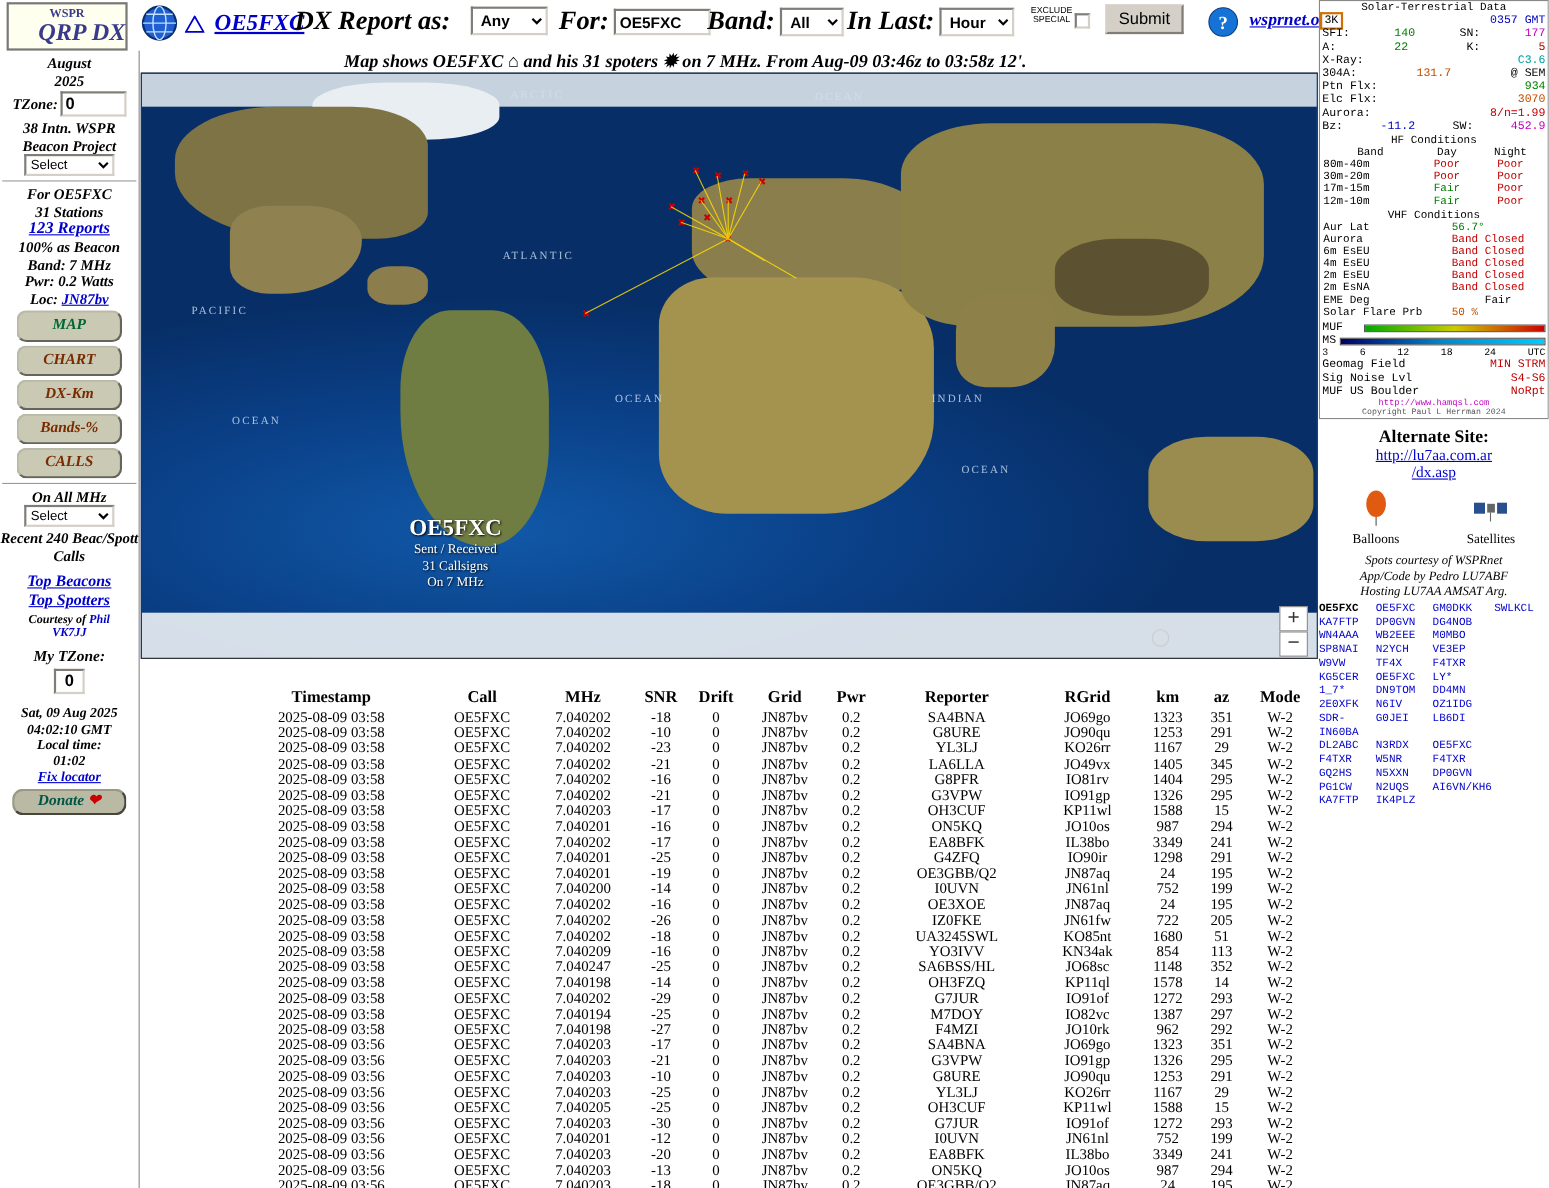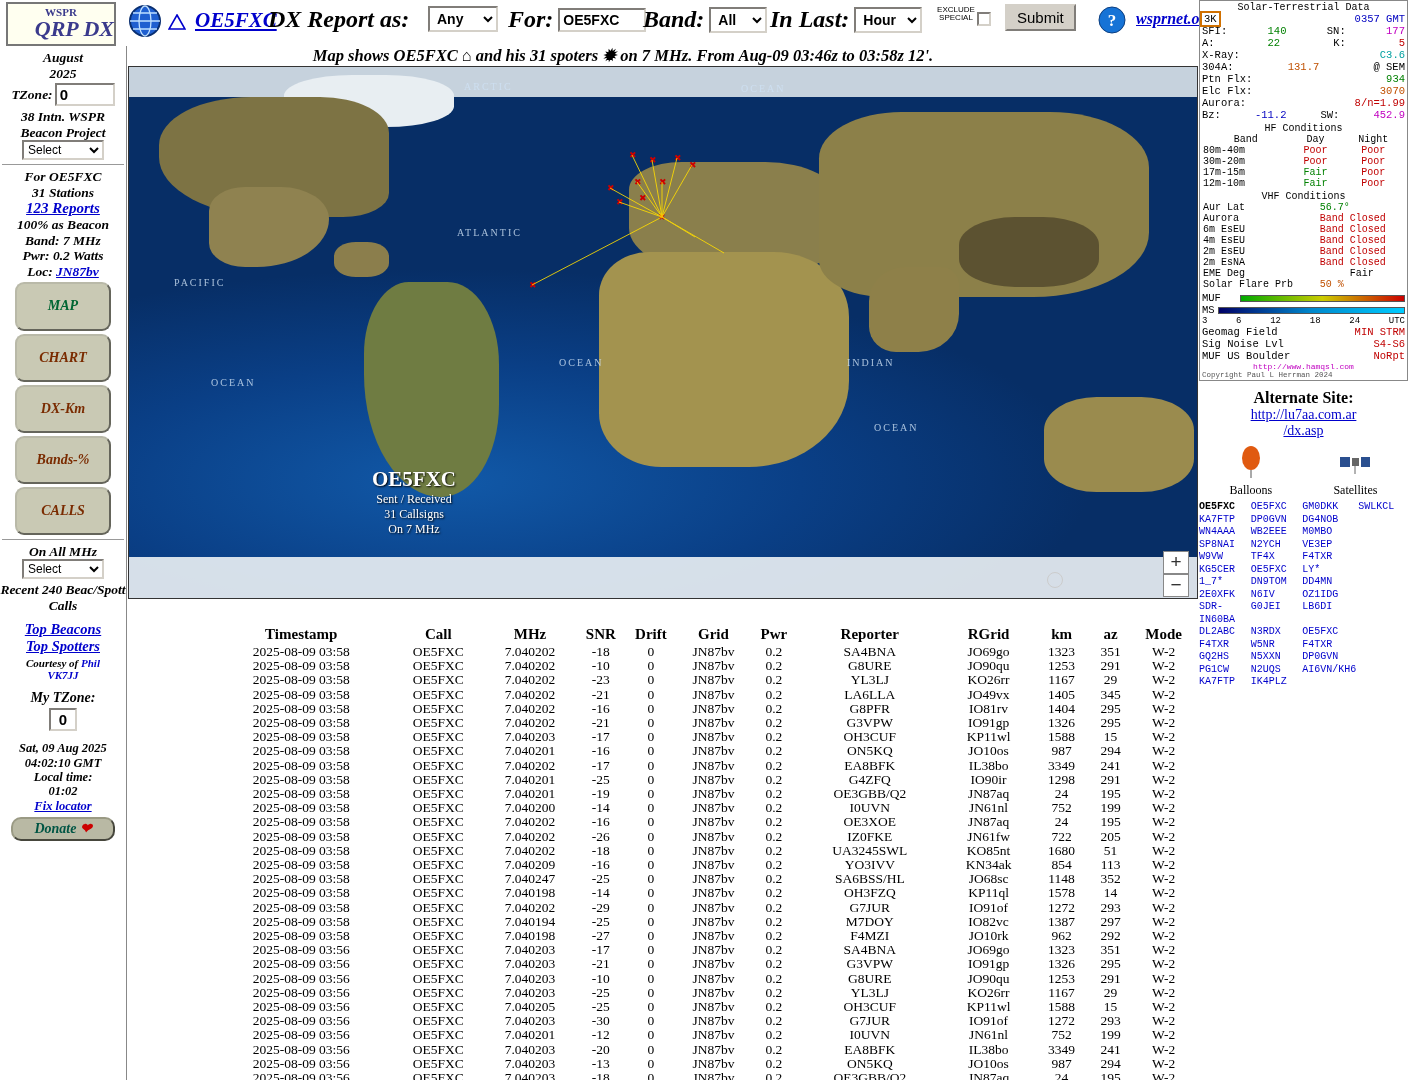--- a/index.html
+++ b/index.html
@@ -64,21 +64,21 @@
     line-height:1.15;
   }
   #sidebar .blk { margin-top:4px; }
   #sidebar hr { border:none; border-top:1px solid #999; margin:4px 2px; }
   .btn3d {
     display:block; margin:3px auto; width:96px;
     border:2px outset #b9b9a8; background:#c9c9b4;
     border-radius:9px;
     font-family:"Liberation Serif", serif;
     font-weight:bold; font-style:italic; font-size:14px;
-    color:#7a2b00; padding:14px 0; text-align:center;
+    color:#7a2b00; padding:4px 0; text-align:center;
   }
   .btn3d.green { color:#063; }
   .donate {
     display:block; margin:4px auto; width:104px;
     border:2px outset #9a9a84; background:#b9b9a4; border-radius:10px;
     font-weight:bold; font-style:italic; font-size:14px; color:#054;
     padding:2px 0;
   }
   .tzone-input {
     width:60px; border:2px inset #d4d0c8; background:#fff;
@@ -472,21 +472,21 @@
       </div>
     <div class="kv">
         <span>Sig Noise Lvl</span>
         <span class="red">S4-S6</span>
       </div>
     <div class="kv">
         <span>MUF US Boulder</span>
         <span class="red">NoRpt</span>
       </div>
     <div style="text-align:center;font-size:8px;color:#c000c0;">http://www.hamqsl.com</div>
-    <div style="font-size:7.5px;color:#555;">Copyright Paul L Herrman 2024</div>
+    <div style="text-align:center;font-size:7.5px;color:#555;">Copyright Paul L Herrman 2024</div>
   </div>
 
   <div class="alt" style="margin-top:8px;">
     <div style="font-size:16px;font-weight:bold;">Alternate Site:</div>
     <div><a href="#" style="font-size:14px;">http://lu7aa.com.ar</a></div>
     <div><a href="#" style="font-size:14px;">/dx.asp</a></div>
   </div>
 
   <div style="display:flex;justify-content:space-around;margin-top:6px;text-align:center;font-family:'Liberation Serif',serif;font-size:12px;">
     <div>
@@ -500,20 +500,25 @@
       <svg width="34" height="34" viewBox="0 0 34 34">
         <rect x="14" y="13" width="7" height="8" fill="#666"></rect>
         <rect x="2" y="12" width="10" height="10" fill="#2a4f8f"></rect>
         <rect x="23" y="12" width="9" height="10" fill="#2a4f8f"></rect>
         <path d="M17 21 l0 8" stroke="#666"></path>
       </svg>
       <div>Satellites</div>
     </div>
   </div>
 
+  <div style="text-align:center;font-family:'Liberation Serif',serif;font-size:11.5px;font-style:italic;margin-top:6px;line-height:1.2;">
+    <div>Spots courtesy of WSPRnet</div>
+    <div>App/Code by Pedro LU7ABF</div>
+    <div>Hosting LU7AA AMSAT Arg.</div>
+  </div>
 
 
   <div class="usage" style="margin-top:3px;display:grid;grid-template-columns:1fr 1fr 1fr 1fr;column-gap:2px;">
     <a href="#" style="font-weight:bold;color:#000;">OE5FXC</a>
     <a href="#">OE5FXC</a>
     <a href="#">GM0DKK</a>
     <a href="#">SWLKCL</a>
     <a href="#">KA7FTP</a>
     <a href="#">DP0GVN</a>
     <a href="#">DG4NOB</a>

